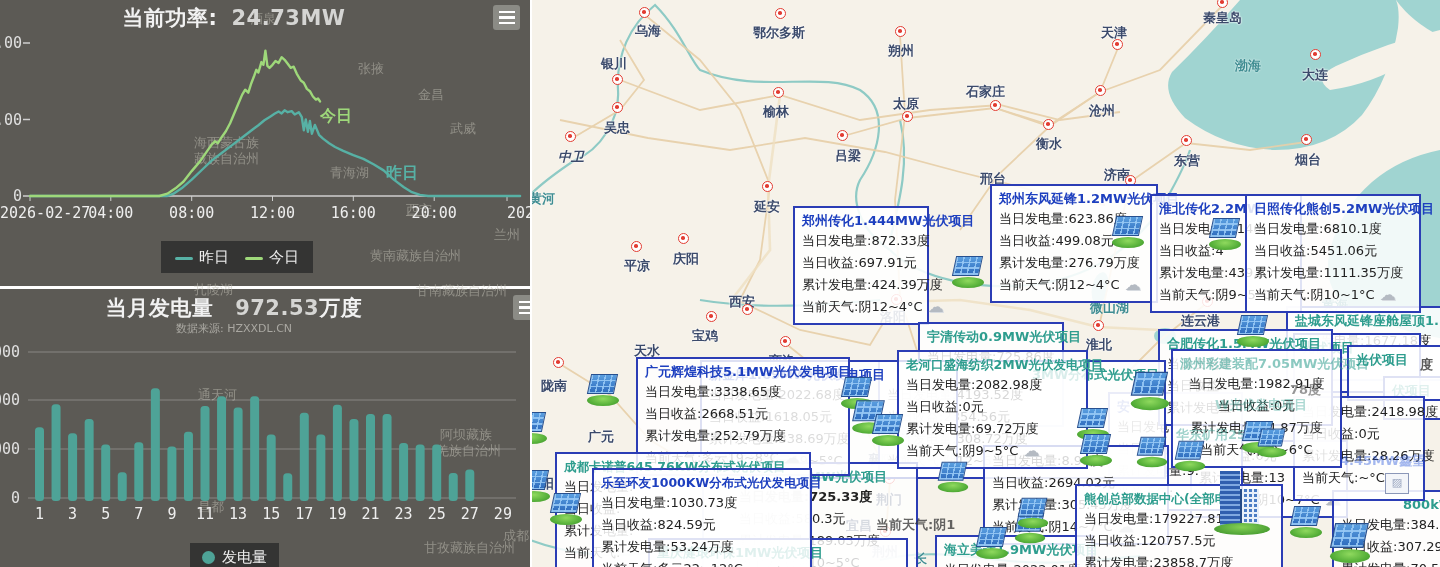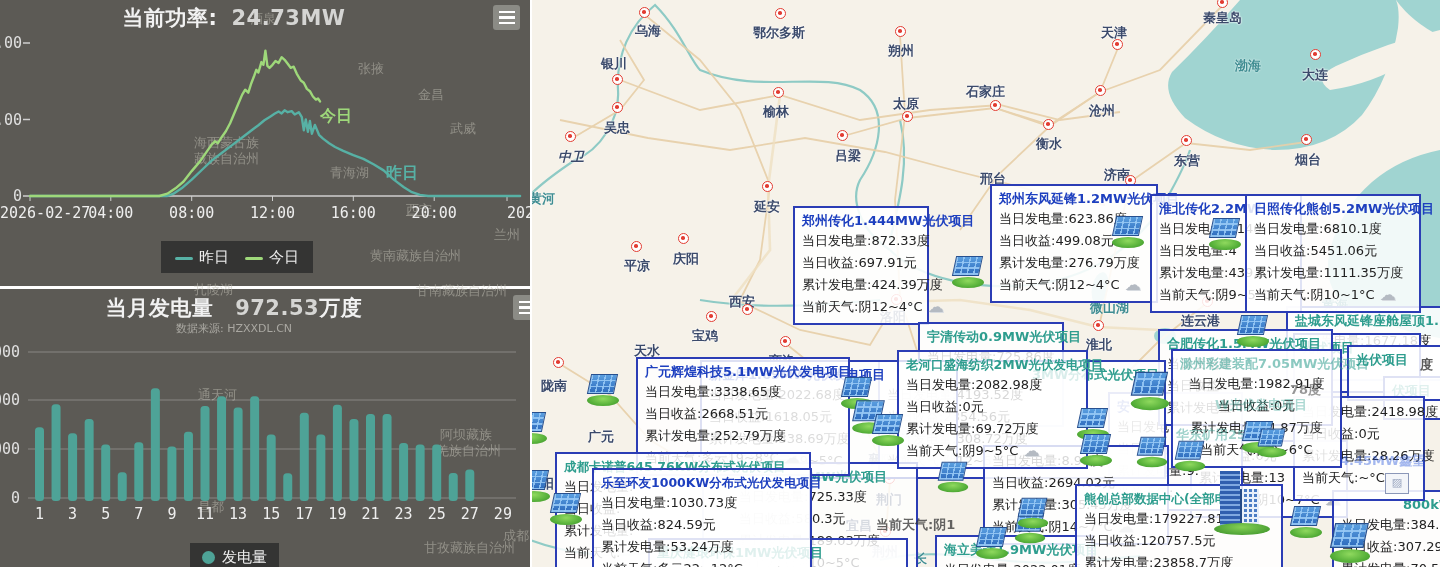--- a/index.html
+++ b/index.html
@@ -203,21 +203,21 @@
         <div class="popup tblue" style="left: 990px; top: 184px; width: 168px; z-index: 31; background: rgba(255, 255, 255, 0.88);">
           <div class="p-title">郑州东风延锋1.2MW光伏项目</div>
           <div class="p-line">当日发电量:623.86度</div>
           <div class="p-line">当日收益:499.08元</div>
           <div class="p-line">累计发电量:276.79万度</div>
           <div class="p-line">当前天气:阴12~4°C<span class="cloud"> ☁</span></div>
         </div>
         <div class="popup tblue" style="left: 1150px; top: 194px; width: 152px; z-index: 32; background: rgba(255, 255, 255, 0.86);">
           <div class="p-title">淮北传化2.2MW</div>
           <div class="p-line">当日发电量:1146</div>
-          <div class="p-line">当日发电量:4</div>
+          <div class="p-line">当日收益:4</div>
           <div class="p-line">累计发电量:439.5</div>
           <div class="p-line">当前天气:阴9~5°C</div>
         </div>
         <div class="popup tblue" style="left: 1245px; top: 194px; width: 176px; z-index: 33; background: rgba(255, 255, 255, 0.85);">
           <div class="p-title">日照传化熊创5.2MW光伏项目</div>
           <div class="p-line">当日发电量:6810.1度</div>
           <div class="p-line">当日收益:5451.06元</div>
           <div class="p-line">累计发电量:1111.35万度</div>
           <div class="p-line">当前天气:阴10~1°C<span class="cloud"> ☁</span></div>
         </div>
@@ -260,21 +260,21 @@
         </div>
         <div class="popup tteal" style="left: 555px; top: 452px; width: 256px; z-index: 41; background: rgba(255, 255, 255, 0.85);">
           <div class="p-title" style="font-size: 12.5px;">成都卡诺普645.76KW分布式光伏项目</div>
           <div class="p-line">当日发电量:</div>
           <div class="p-line">当日收益:</div>
           <div class="p-line">累计发电量:</div>
           <div class="p-line">当前天气:</div>
         </div>
         <div class="popup tteal" style="left: 702px; top: 462px; width: 216px; z-index: 39; background: rgba(255, 255, 255, 0.8);">
           <div class="p-title" style="margin-left: 88px;">3MW光伏项目</div>
-          <div class="p-line" style="margin-left: 28px;">当日发电量:725.33度</div>
+          <div class="p-line" style="margin-left: 28px; font-weight: bold;">当日发电量:725.33度</div>
           <div class="p-line" style="margin-left: 28px;">当日收益:580.3元</div>
           <div class="p-line" style="margin-left: 28px;">累计发电量:189.03万度</div>
           <div class="p-line" style="margin-left: 28px;">当前天气:阴10~5°C</div>
         </div>
         <div class="popup tblue" style="left: 592px; top: 468px; width: 220px; z-index: 42; background: rgba(255, 255, 255, 0.85);">
           <div class="p-title" style="font-size: 12.5px;">乐至环友1000KW分布式光伏发电项目</div>
           <div class="p-line">当日发电量:1030.73度</div>
           <div class="p-line">当日收益:824.59元</div>
           <div class="p-line">累计发电量:53.24万度</div>
           <div class="p-line">当前天气:多云22~12°C<span class="cloud"> ☁</span></div>

